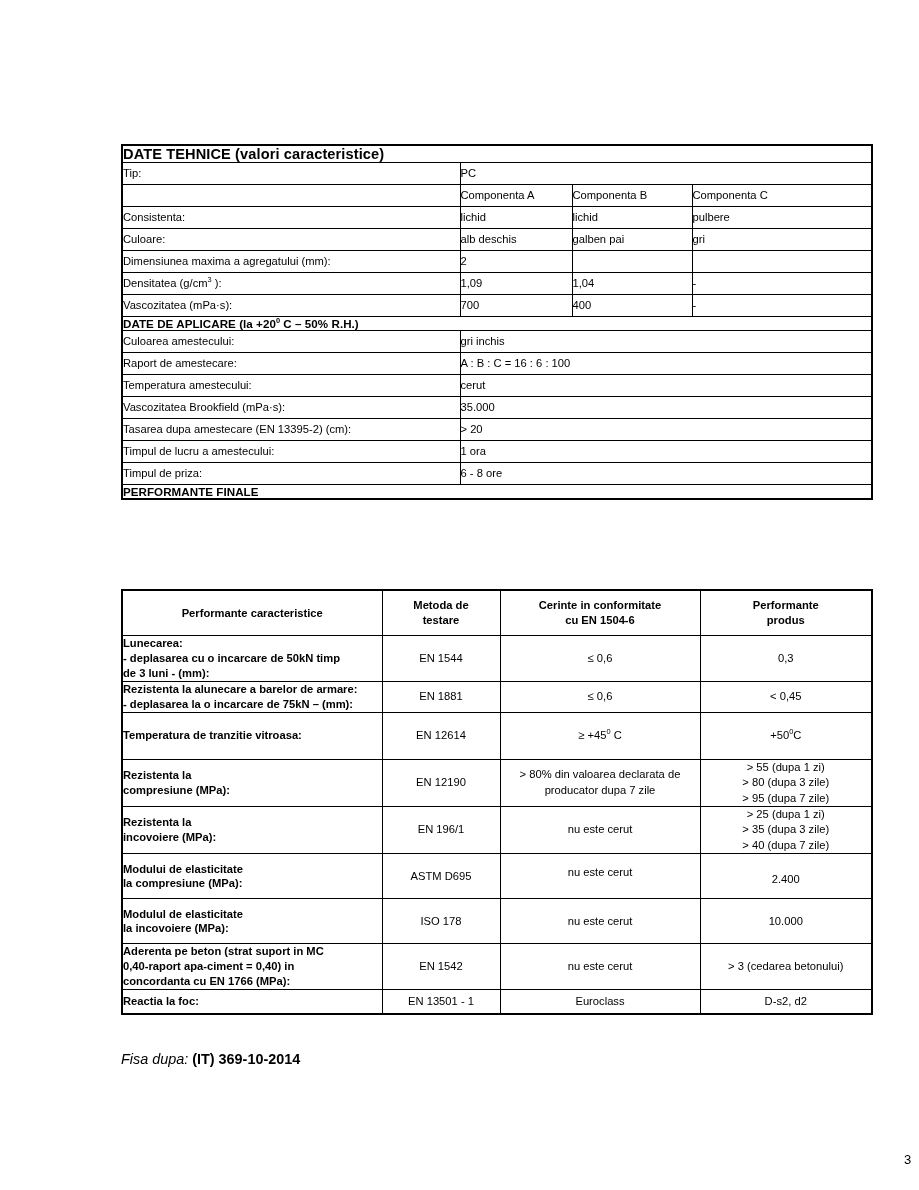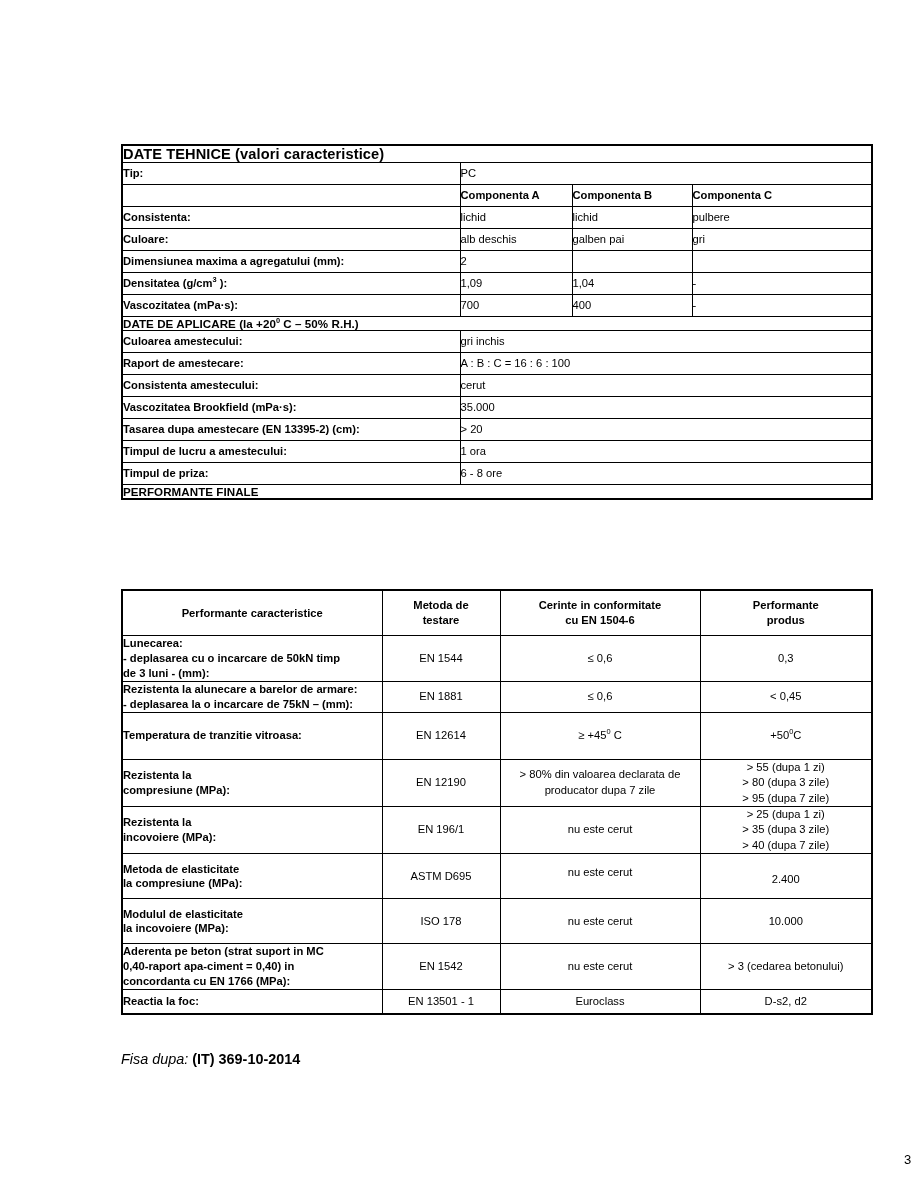--- a/index.html
+++ b/index.html
@@ -60,21 +60,21 @@
 
   
   .section-cell {
     padding: 4px 6px 4px 7px;
     font-size: 11.6px;
     font-weight: bold;
     letter-spacing: 0.05px;
   }
 
   .label {
-    font-weight: bold;
+    font-weight: normal;
     font-size: 11.2px;
   }
   .value {
     font-weight: normal;
     font-size: 11.2px;
     margin-left: 8px;
   }
 
   sup {
     font-size: 7.4px;
@@ -211,21 +211,21 @@
 
       <tr>
         <td class="cell label row-cell frame-left">Culoarea amestecului:</td>
         <td colspan="3" class="cell value row-cell frame-right">gri inchis</td>
       </tr>
       <tr>
         <td class="cell label row-cell frame-left">Raport de amestecare:</td>
         <td colspan="3" class="cell value row-cell frame-right">A : B : C = 16 : 6 : 100</td>
       </tr>
       <tr>
-        <td class="cell label row-cell frame-left">Consistenta amestecului:</td>
+        <td class="cell label row-cell frame-left">Temperatura amestecului:</td>
         <td colspan="3" class="cell value row-cell frame-right">cerut</td>
       </tr>
       <tr>
         <td class="cell label row-cell frame-left">Vascozitatea Brookfield (mPa·s):</td>
         <td colspan="3" class="cell value row-cell frame-right">35.000</td>
       </tr>
       <tr>
         <td class="cell label row-cell frame-left">Tasarea dupa amestecare (EN 13395-2) (cm):</td>
         <td colspan="3" class="cell value row-cell frame-right">&gt; 20</td>
       </tr>
@@ -322,21 +322,21 @@
         <td class="perf-val">nu este cerut</td>
         <td class="perf-val frame-right">
           <span>&gt; 25 (dupa 1 zi)</span><br>
           <span>&gt; 35 (dupa 3 zile)</span><br>
           <span>&gt; 40 (dupa 7 zile)</span>
         </td>
       </tr>
 
       <tr>
         <td class="perf-name frame-left" style="height:44px;">
-          <span>Metoda de elasticitate</span><br>
+          <span>Modului de elasticitate</span><br>
           <span>la  compresiune (MPa):</span>
         </td>
         <td class="perf-val">ASTM D695</td>
         <td class="perf-val" style="vertical-align:top; padding-top:11px;">nu este cerut</td>
         <td class="perf-val frame-right" style="vertical-align:bottom; padding-bottom:11px;">2.400</td>
       </tr>
 
       <tr>
         <td class="perf-name frame-left" style="height:44px;">
           <span>Modulul de elasticitate</span><br>

